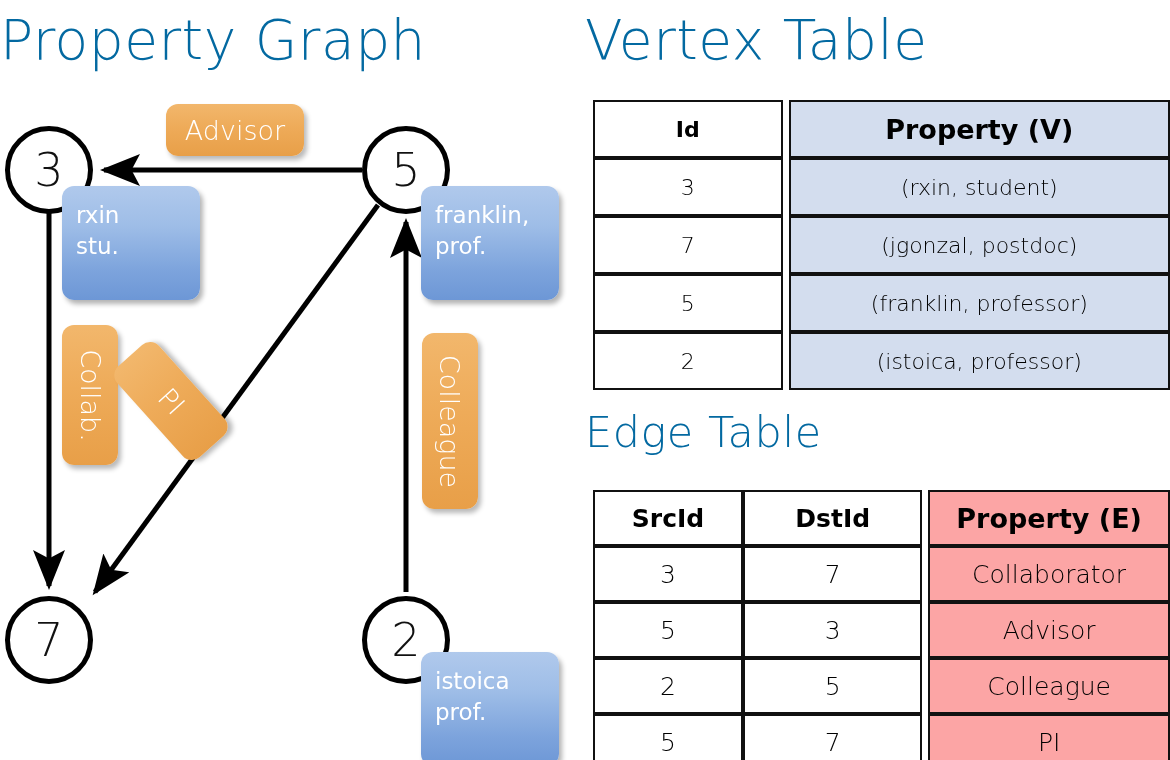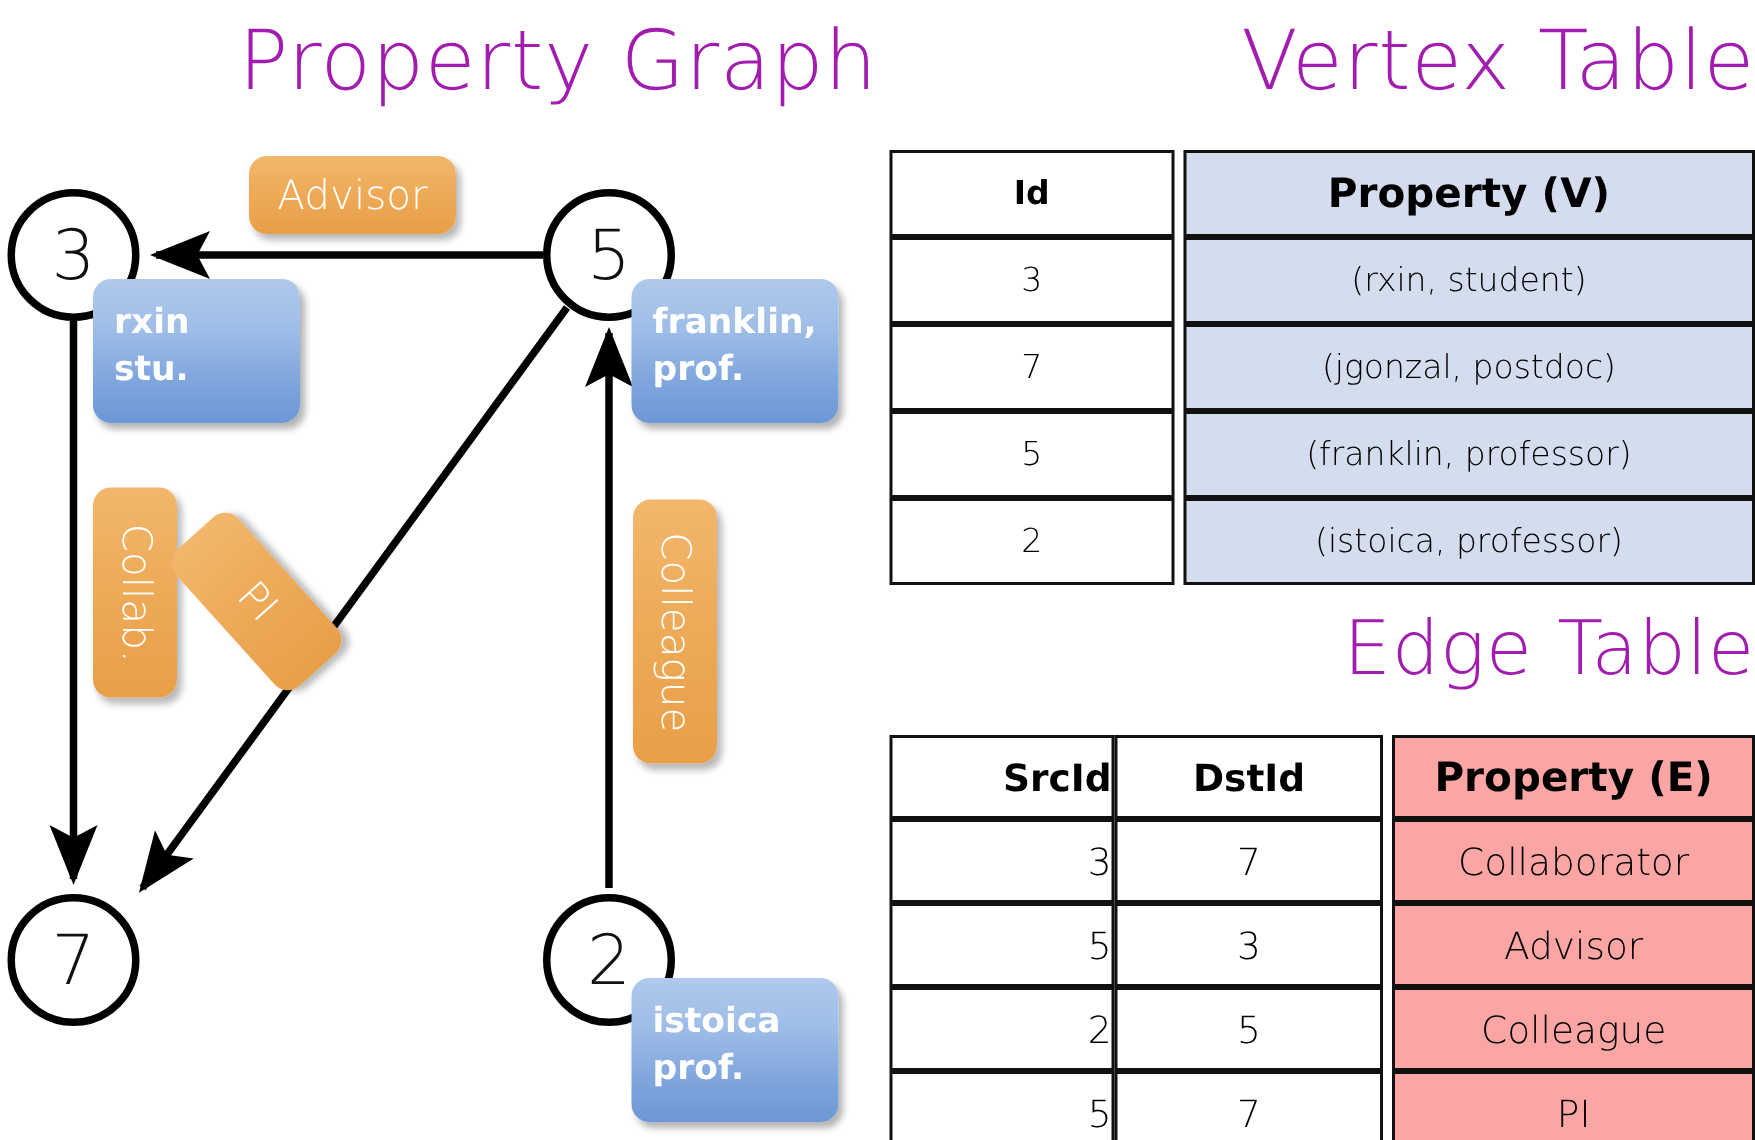--- a/index.html
+++ b/index.html
@@ -14,38 +14,38 @@
     overflow: hidden;
     font-family: "Liberation Sans", sans-serif;
     color: #000000;
   }
 
   
   .title {
     position: absolute;
     font-family: "DejaVu Sans", sans-serif;
     font-weight: 300;
-    color: #a21caf;
+    color: #0369a1;
     letter-spacing: 0.5px;
     white-space: nowrap;
-    text-align: right;
+    text-align: left;
   }
   #title-property-graph {
     left: 0; top: 8px; width: 585px;
     font-size: 55px;
     line-height: 64px;
   }
   #title-vertex-table {
     left: 585px; top: 8px; width: 585px;
     font-size: 55px;
     line-height: 64px;
   }
   #title-edge-table {
     left: 585px; top: 400px; width: 585px;
-    font-size: 50px;
+    font-size: 43px;
     line-height: 64px;
   }
 
   
   #graph-panel {
     position: absolute;
     left: 0; top: 0;
     width: 585px; height: 760px;
   }
   #graph-edges {
@@ -76,27 +76,27 @@
   }
   #node-3 { left: 5px;   top: 126px; }
   #node-5 { left: 362px; top: 126px; }
   #node-7 { left: 5px;   top: 596px; }
   #node-2 { left: 362px; top: 596px; }
 
   
   .vbox {
     position: absolute;
     width: 138px;
-    height: 96px;
+    height: 114px;
     border-radius: 12px;
     background: linear-gradient(to bottom, #b0c9ec 0%, #9ebde7 35%, #7ca3dc 75%, #6d97d6 100%);
     box-shadow: 3px 4px 5px rgba(0,0,0,0.30);
     color: #ffffff;
     font-family: "DejaVu Sans", sans-serif;
-    font-weight: 700;
+    font-weight: 400;
     font-size: 23px;
     line-height: 31px;
     box-sizing: border-box;
     padding: 14px 0 0 14px;
     z-index: 4;
   }
   #vbox-rxin     { left: 62px;  top: 186px; }
   #vbox-franklin { left: 421px; top: 186px; }
   #vbox-jgonzal  { left: 62px;  top: 652px; }
   #vbox-istoica  { left: 421px; top: 652px; }
@@ -176,21 +176,21 @@
 
   
   #vertex-table .col-id  { width: 186px; }
   #vertex-table .col-prop{ width: 378px; }
   #vertex-table th, #vertex-table td { height: 54px; font-size: 22px; }
   #vertex-table th.col-prop { font-size: 27px; }
   #vertex-table .cell-prop { background: #d3ddee; }
   #vertex-table .spacer-col { width: 6px; border: none; background: transparent; }
 
   
-  #edge-table .col-src { width: 148px; text-align: right; }
+  #edge-table .col-src { width: 148px; }
   #edge-table .col-dst { width: 178px; }
   #edge-table .col-ep  { width: 240px; }
   #edge-table th, #edge-table td { height: 52px; font-size: 25px; }
   #edge-table th.col-ep { font-size: 27px; }
   #edge-table .cell-ep { background: #fca5a5; }
   #edge-table .spacer-col { width: 6px; border: none; background: transparent; }
 </style>
 </head>
 <body>
 

